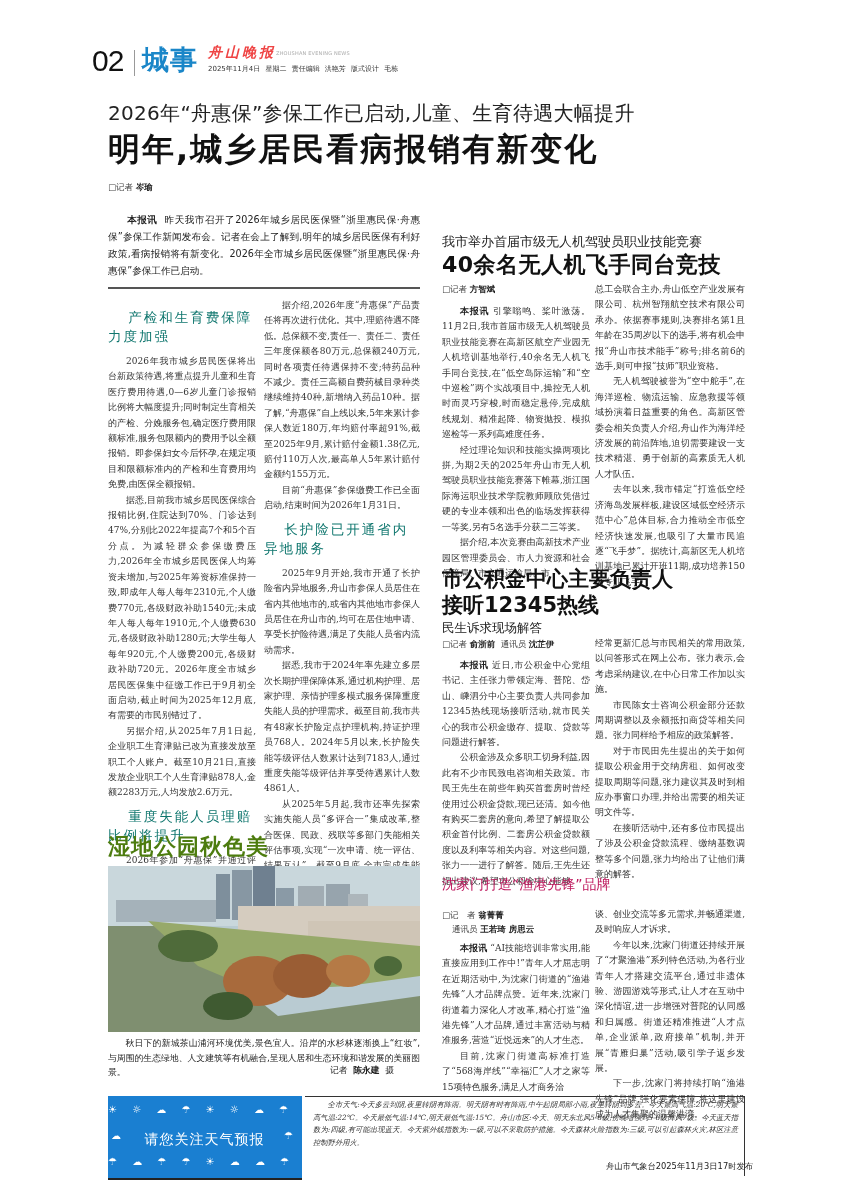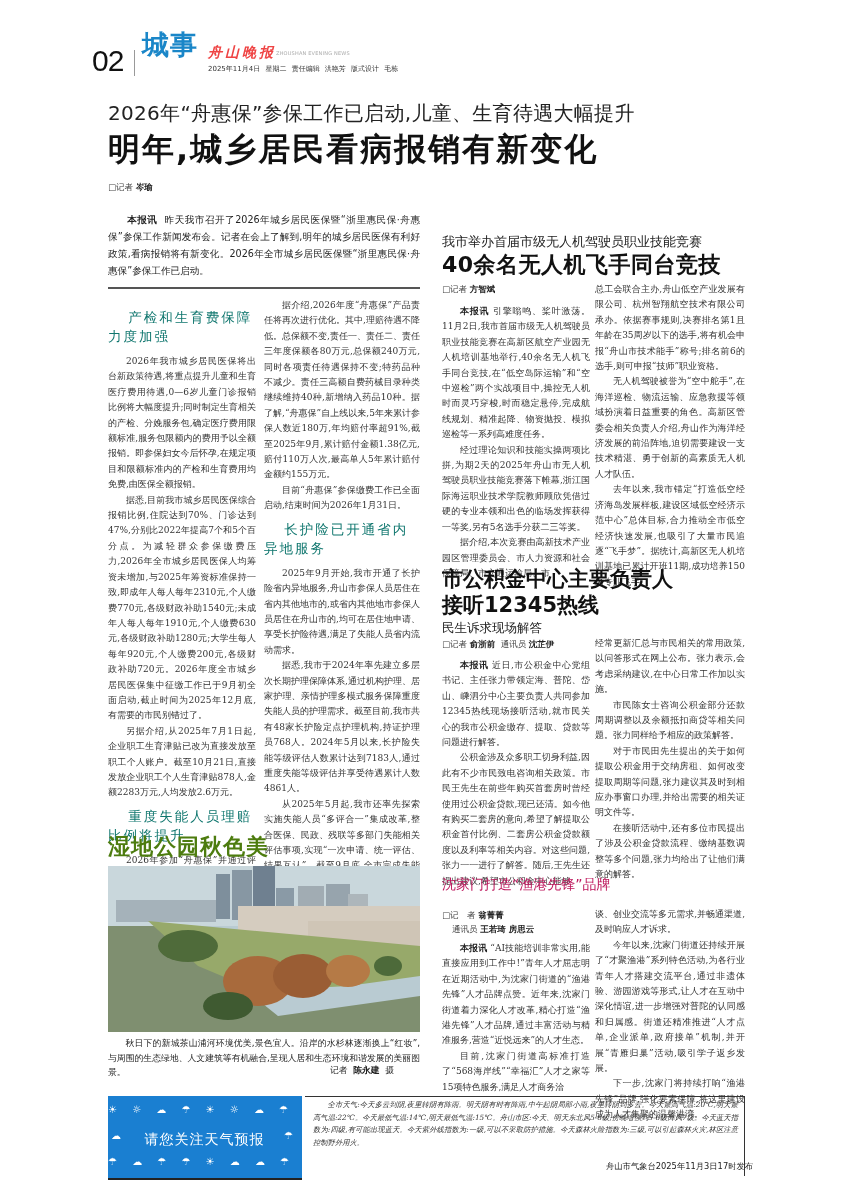--- a/index.html
+++ b/index.html
@@ -1,21 +1,21 @@
 <!DOCTYPE html>
 <html><head>
 <meta charset="utf-8">
 <style>
   html, body { margin:0; padding:0; background:#ffffff; }
   body { width:842px; height:1191px; position:relative; overflow:hidden; font-family:"DejaVu Sans", sans-serif; color:#222; }
   .abs { position:absolute; }
   
   .page-num { left:92px; top:44px; font-family:"Liberation Sans", sans-serif; font-size:30px; color:#111; letter-spacing:-1px; }
   .vsep { left:134px; top:50px; width:1px; height:26px; background:#999; }
-  .section { left:142px; top:27px; font-family:"DejaVu Serif", serif; font-weight:bold; font-size:27px; color:#1a86c8; letter-spacing:1px; }
+  .section { left:142px; top:42px; font-family:"DejaVu Serif", serif; font-weight:bold; font-size:27px; color:#1a86c8; letter-spacing:1px; }
   .logo { left:208px; top:44px; font-family:"DejaVu Serif", serif; font-style:italic; font-weight:bold; font-size:14px; color:#ef4444; letter-spacing:3px; }
   .logo-en { left:276px; top:50px; font-size:5px; color:#aaa; letter-spacing:0.2px; }
   .issue { left:208px; top:64px; font-size:7px; color:#333; word-spacing:3px; }
   
   .sub1 { left:108px; top:100px; font-size:20px; color:#222; letter-spacing:0.3px; }
   .head1 { left:108px; top:128px; font-family:"DejaVu Sans", sans-serif; font-weight:bold; font-size:32px; color:#111; letter-spacing:2px; }
   .byline { font-size:8.5px; color:#444; }
   .byline b { font-weight:bold; color:#222; }
   .para { font-family:"DejaVu Serif", serif; font-size:9px; line-height:15.4px; color:#333; text-align:justify; text-indent:2em; margin:0; }
   .para .kw { font-weight:bold; font-family:"DejaVu Sans", sans-serif; color:#222; }

